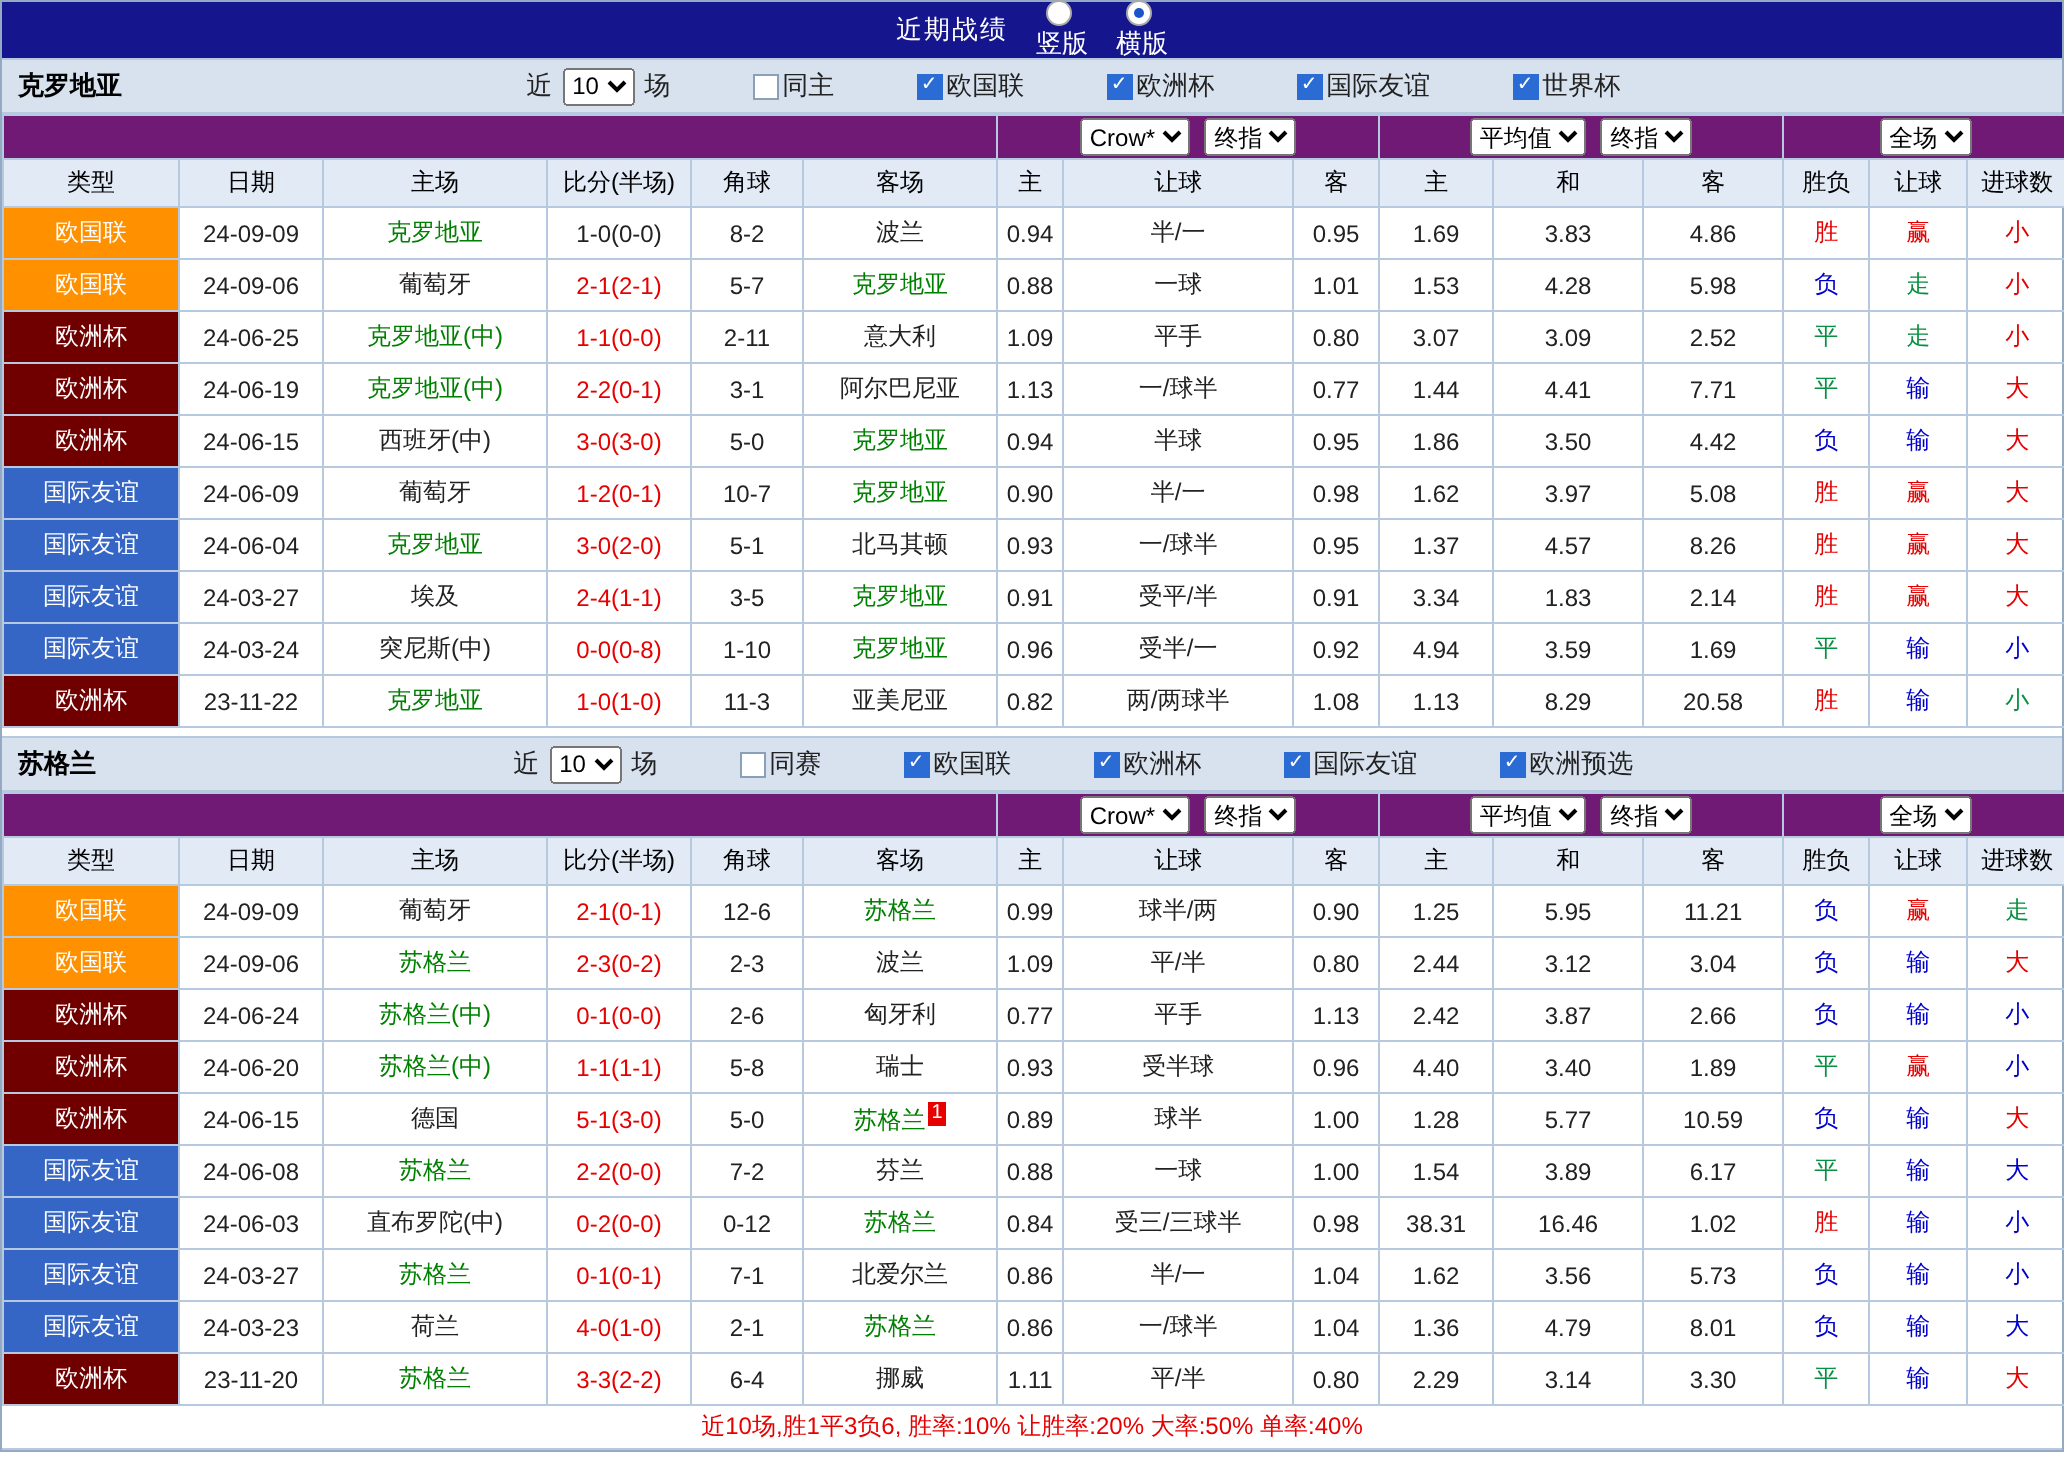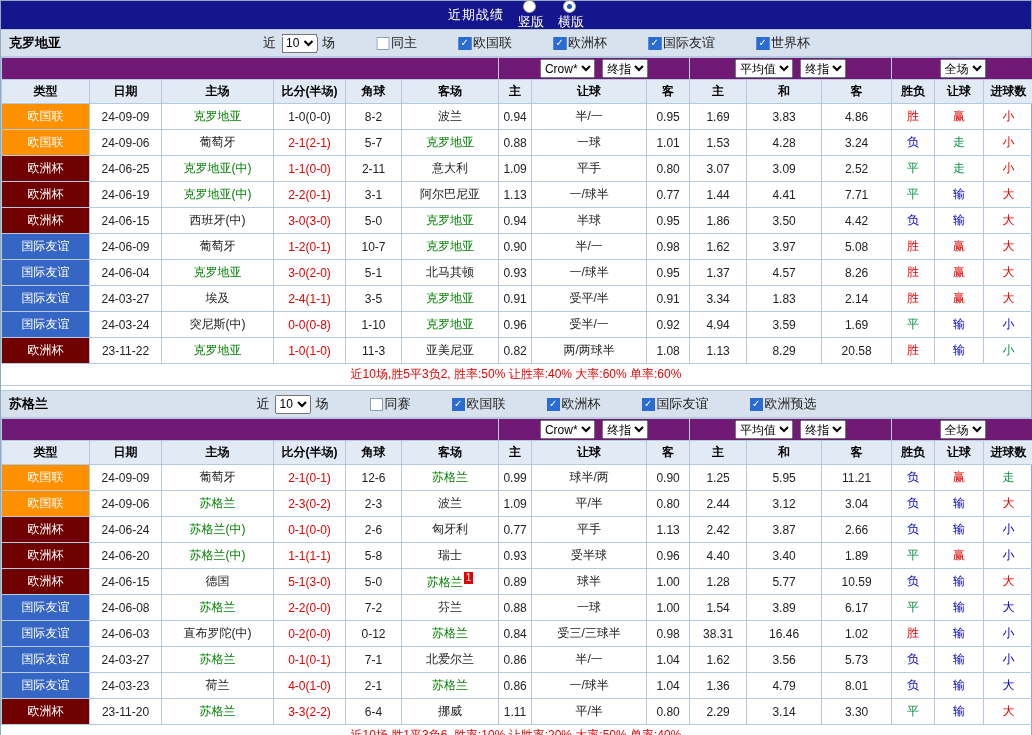--- a/index.html
+++ b/index.html
@@ -23,21 +23,21 @@
   .filter{position:absolute;left:52%;transform:translateX(-50%);display:flex;align-items:center;gap:3px;white-space:nowrap;}
   .filter label{display:flex;align-items:center;margin-left:6px;cursor:pointer;padding-left:32px;}
   .cb{width:13px;height:13px;border:1px solid #8aa0b8;background:#fff;display:inline-flex;align-items:center;justify-content:center;font-size:10px;color:#fff;margin-right:2px;box-sizing:border-box;line-height:1;}
   .cb.on{background:#2b6cd4;border-color:#2b6cd4;}
   select{font-size:12px;height:19px;margin:0 2px;font-family:inherit;}
 
   
   table.data-table{width:100%;border-collapse:collapse;table-layout:fixed;text-align:center;font-size:12px;}
   .data-table th,.data-table td{border:1px solid #b6c9de;padding:0;overflow:hidden;white-space:nowrap;}
   .data-table .drop-row th{height:21px;background:#701a75;font-weight:normal;}
-  .data-table .head-row th{height:23px;background:#e2eaf6;font-weight:bold;color:#000;}
+  .data-table .head-row th{height:23px;background:#e2eaf6;font-weight:normal;color:#000;}
   .data-table td{height:25px;}
 
   .t-orange{background:var(--type_orange,#ff9000);color:#fff;}
   .t-maroon{background:var(--type_maroon,#700000);color:#fff;}
   .t-blue{background:var(--type_blue,#3566c6);color:#fff;}
 
   .c-red{color:var(--win_red,#e60000);}
   .c-blue{color:var(--loss_blue,#0000cc);}
   .c-green{color:var(--draw_green,#089040);}
   .c-black{color:#222;}
@@ -171,21 +171,21 @@
             <td data-name="match-date" class="c-black">24-09-06</td>
             <td data-name="home-team" class="c-black">葡萄牙</td>
             <td data-name="match-score" class="c-red">2-1(2-1)</td>
             <td data-name="corner-score" class="c-black">5-7</td>
             <td data-name="away-team" class="c-green">克罗地亚</td>
             <td data-name="home-odds" class="c-black">0.88</td>
             <td data-name="handicap-line" class="c-black">一球</td>
             <td data-name="away-odds" class="c-black">1.01</td>
             <td data-name="avg-home-odds" class="c-black">1.53</td>
             <td data-name="avg-draw-odds" class="c-black">4.28</td>
-            <td data-name="avg-away-odds" class="c-black">3.24</td>
+            <td data-name="avg-away-odds" class="c-black">5.98</td>
             <td data-name="result-badge" class="c-blue">负</td>
             <td data-name="handicap-result" class="c-green">走</td>
             <td data-name="goals-result" class="c-red">小</td>
           </tr>
           <tr data-name="match-row">
             <td data-name="match-type-badge" class="t-maroon">欧洲杯</td>
             <td data-name="match-date" class="c-black">24-06-25</td>
             <td data-name="home-team" class="c-green">克罗地亚(中)</td>
             <td data-name="match-score" class="c-red">1-1(0-0)</td>
             <td data-name="corner-score" class="c-black">2-11</td>
@@ -314,21 +314,20 @@
             <td data-name="away-odds" class="c-black">1.08</td>
             <td data-name="avg-home-odds" class="c-black">1.13</td>
             <td data-name="avg-draw-odds" class="c-black">8.29</td>
             <td data-name="avg-away-odds" class="c-black">20.58</td>
             <td data-name="result-badge" class="c-red">胜</td>
             <td data-name="handicap-result" class="c-blue">输</td>
             <td data-name="goals-result" class="c-green">小</td>
           </tr>
         </tbody>
     </table>
-    <div class="summary" data-name="summary-stats">近10场,胜5平3负2, 胜率:50% 让胜率:40% 大率:60% 单率:60%</div>
   </div>
 
   <div class="gap" data-name="section-divider"></div>
 
   <div class="section" data-name="team-section-scotland">
     <div class="section-bar" data-name="section-header-bar">
       <span class="team-name" data-name="team-name">苏格兰</span>
       <div class="filter" data-name="filter-bar">
         <span data-name="near-label">近</span>
         <select data-name="match-count-select"><option>10</option></select>

